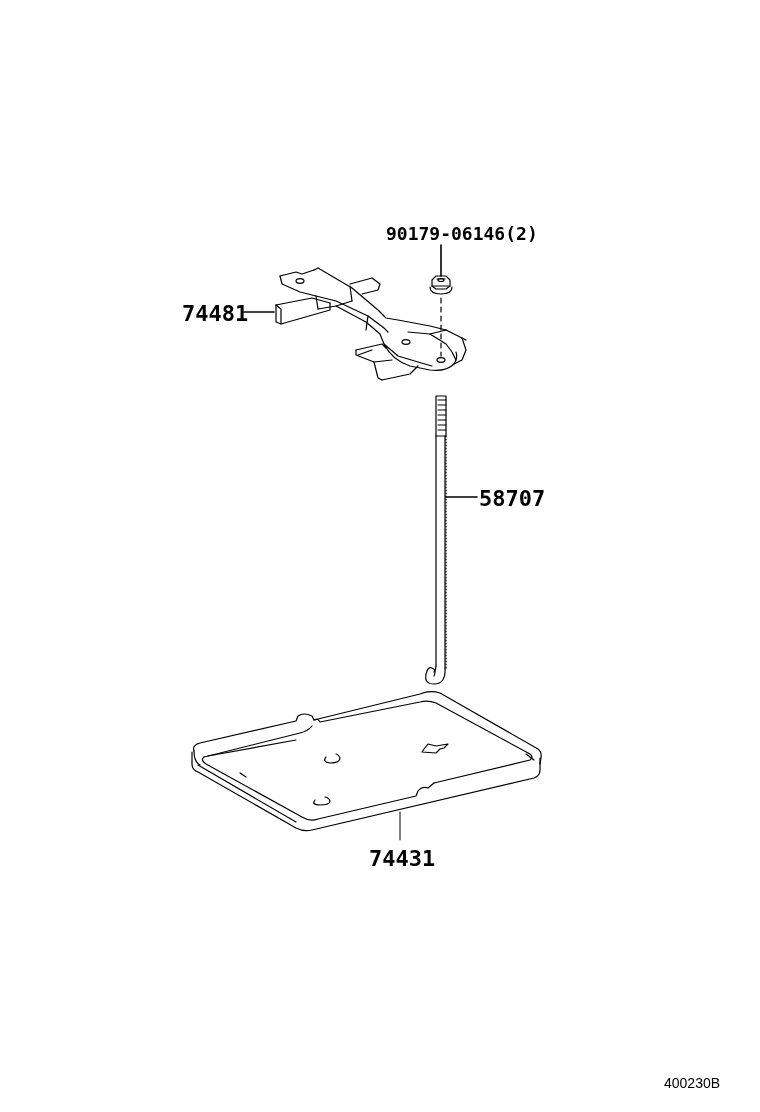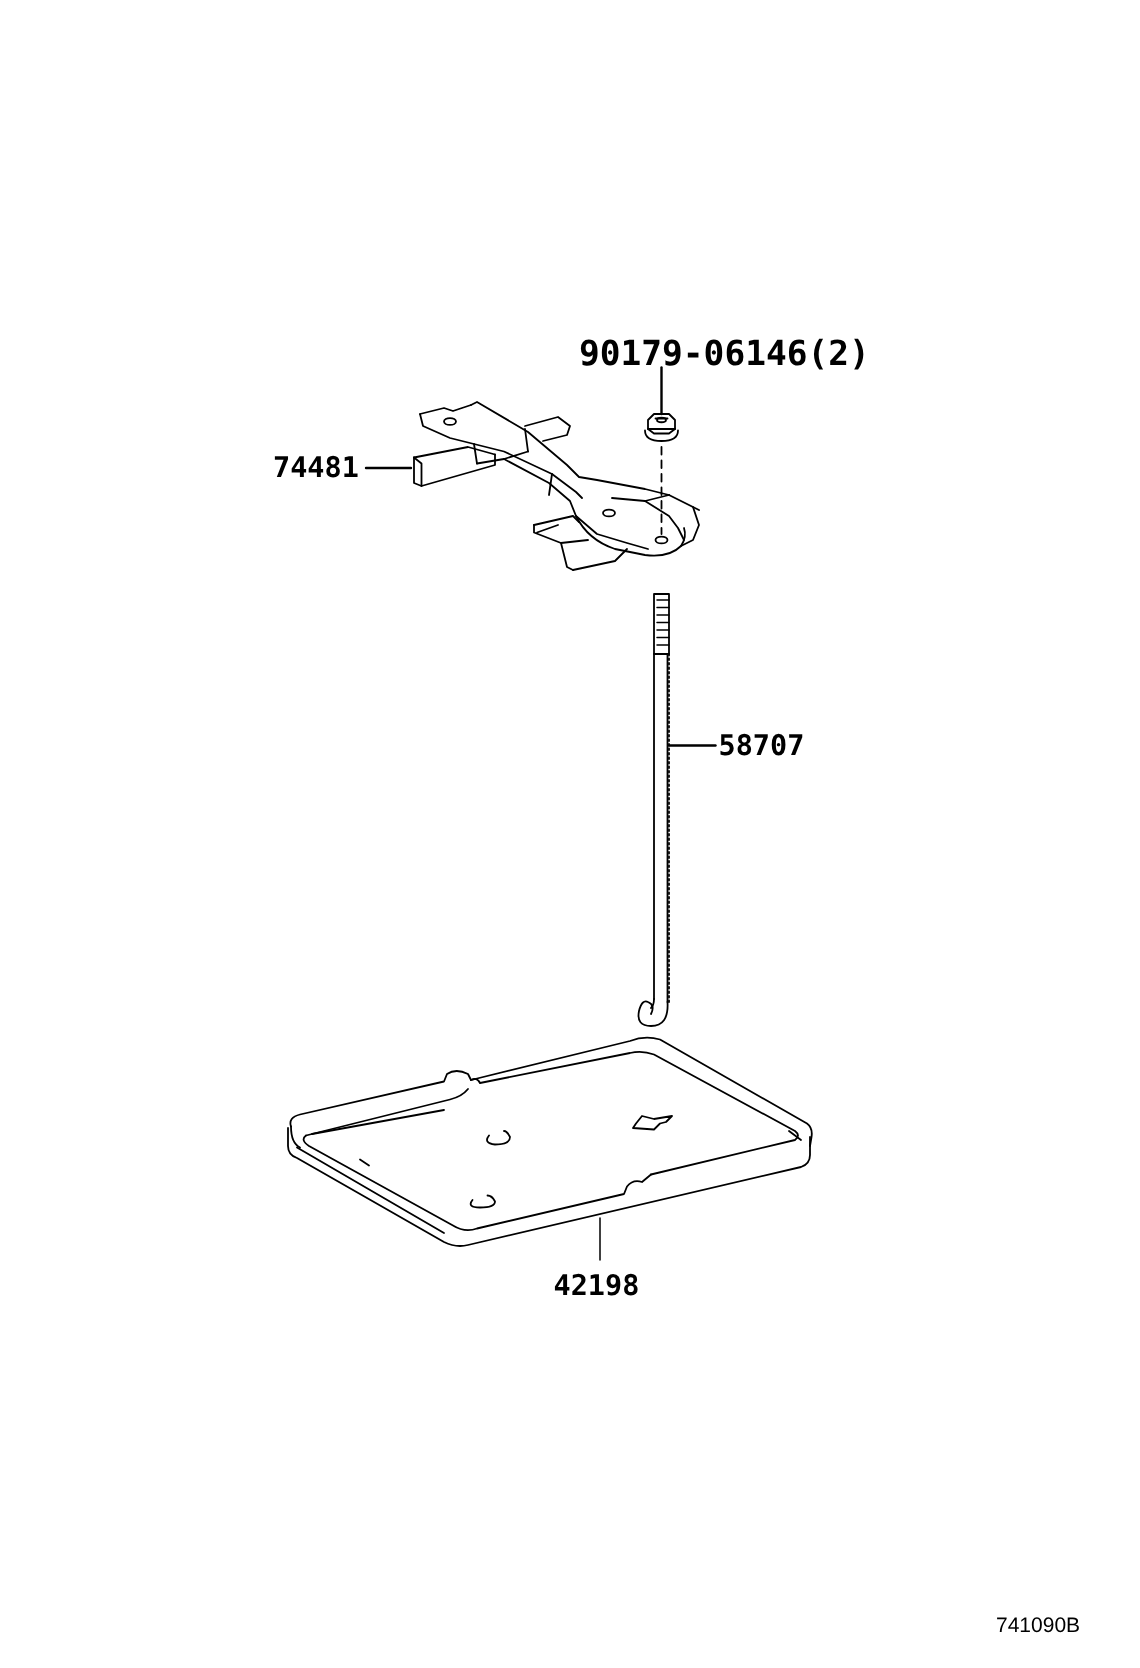--- a/index.html
+++ b/index.html
@@ -17,27 +17,27 @@
       position: absolute;
       left: 0;
       top: 0;
       width: 760px;
       height: 1112px;
     }
     .part-label {
       position: absolute;
       font-family: "DejaVu Sans Mono", "Liberation Mono", monospace;
       font-weight: bold;
-      font-size: 19px;
+      font-size: 22px;
       color: #000000;
       line-height: 1;
       white-space: nowrap;
       cursor: pointer;
     }
-    .part-label.nut { left: 386px; top: 225px; font-size: 23px; }
+    .part-label.nut { left: 386px; top: 225px; font-size: 18px; }
     .part-label.bracket { left: 182px; top: 303px; }
     .part-label.rod { left: 479px; top: 488px; }
     .part-label.tray { left: 369px; top: 848px; }
     .ref-code {
       position: absolute;
       left: 664px;
       top: 1076px;
       font-family: "Liberation Sans", "DejaVu Sans", sans-serif;
       font-size: 14px;
       color: #000000;
@@ -144,14 +144,14 @@
 
     <path d="M424 749 L428 744 L436 746 L448 744 L444 748 L440 749 L436 753 L422 752 Z"></path>
 
     <line x1="400" y1="812" x2="400" y2="840" stroke-width="1"></line>
   </g>
 </svg>
 
 <div class="part-label nut">90179-06146(2)</div>
 <div class="part-label bracket">74481</div>
 <div class="part-label rod">58707</div>
-<div class="part-label tray">42198</div>
-<div class="ref-code">741090B</div>
+<div class="part-label tray">74431</div>
+<div class="ref-code">400230B</div>
 
 </body></html>

